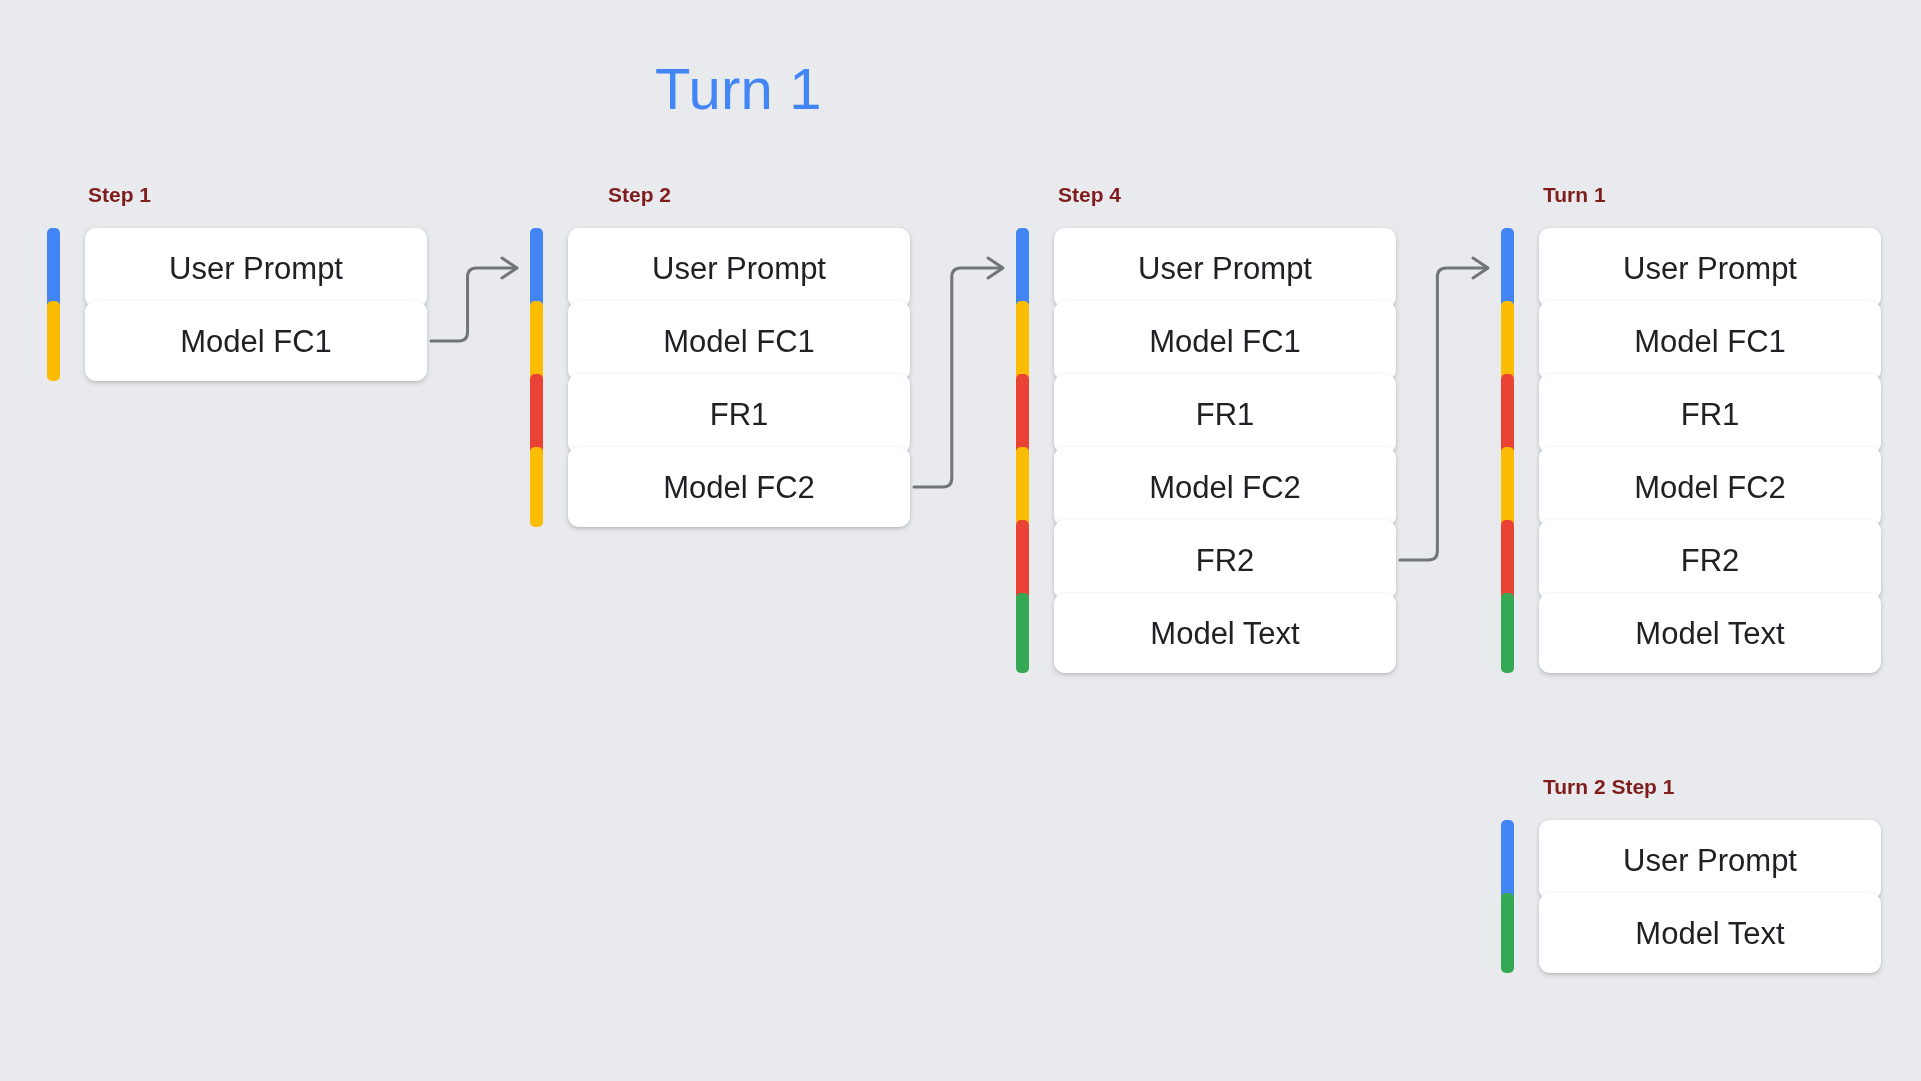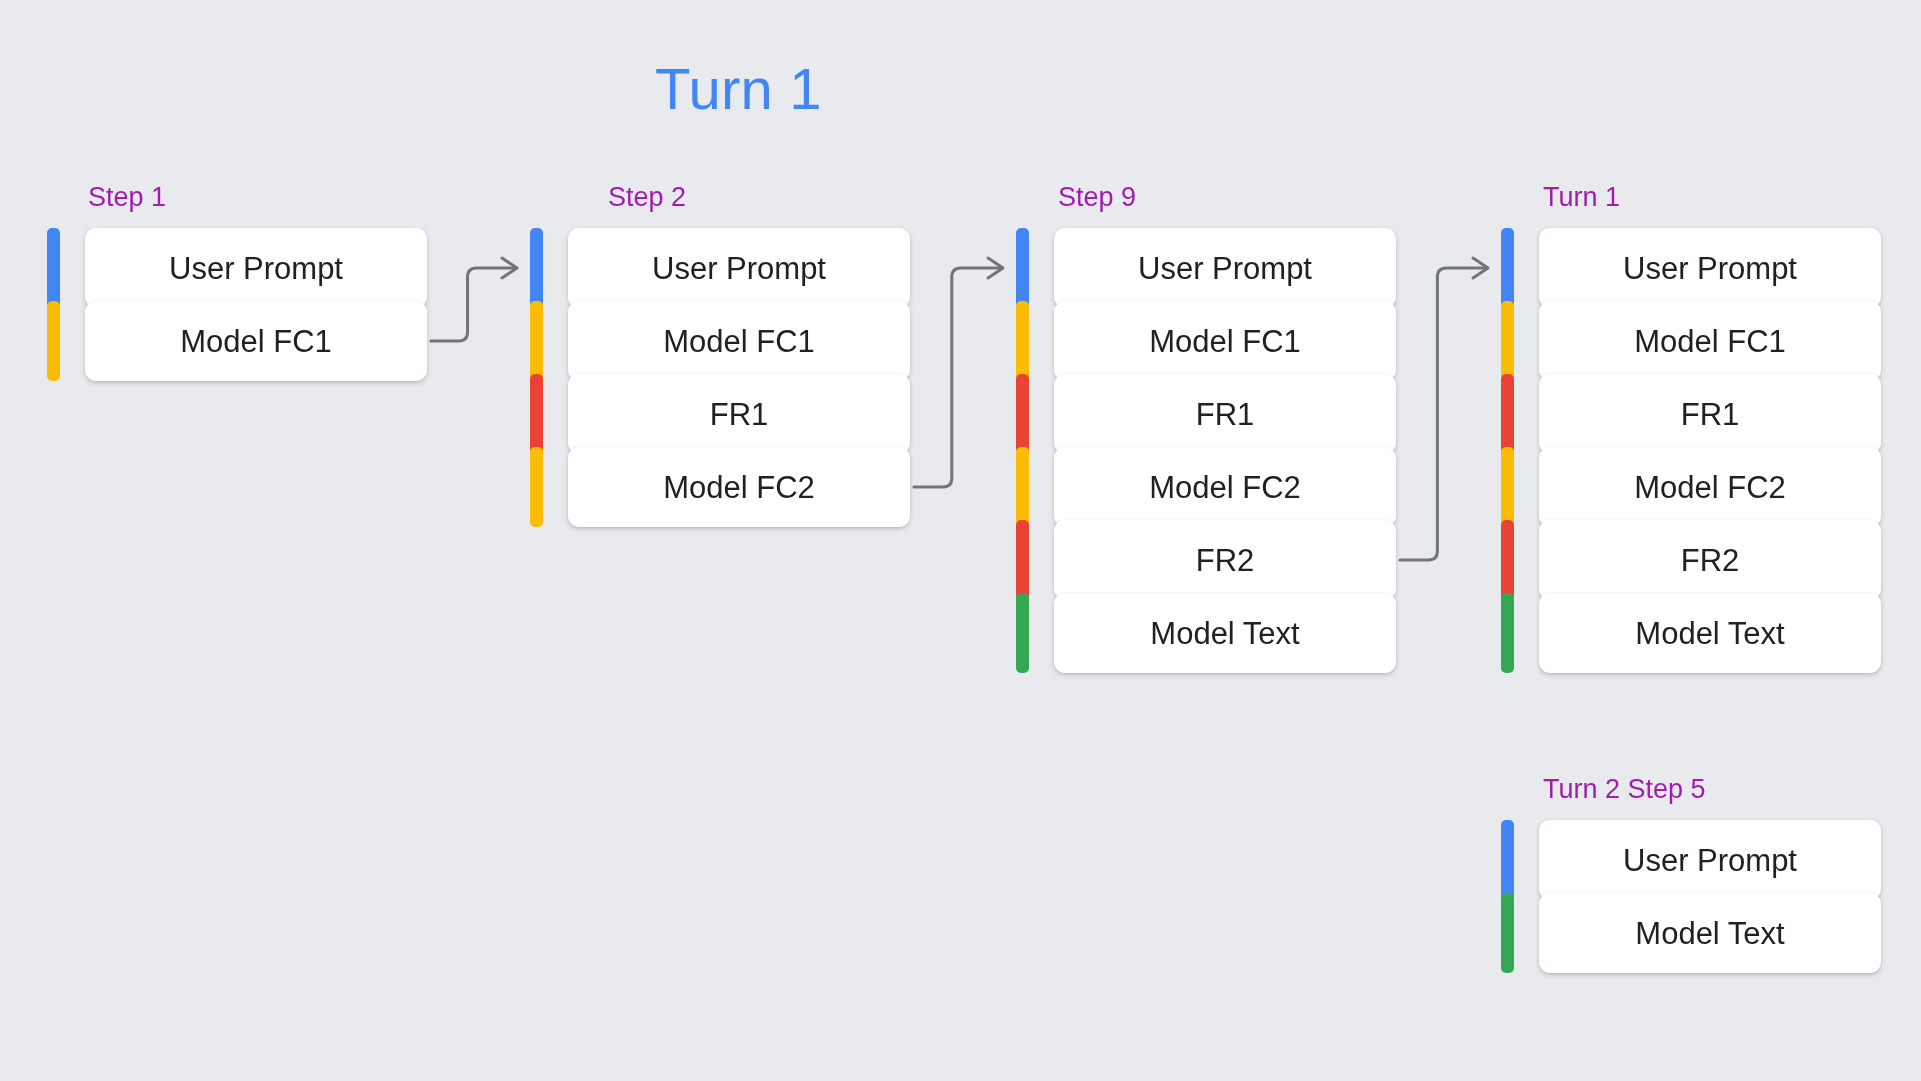--- a/index.html
+++ b/index.html
@@ -34,23 +34,23 @@
   }
   #title-turn1 { left: 655px; top: 60px; }
   #title-turn2 { left: 1600px; top: 60px; }
 
   
   .column {
     position: absolute;
   }
   .column-label {
     position: absolute;
-    font-size: 27px;
-    font-weight: 400;
-    color: #a21caf;
+    font-size: 21px;
+    font-weight: 700;
+    color: #7f1d1d;
     white-space: nowrap;
     line-height: 1;
   }
 
   
   .row {
     position: absolute;
     display: flex;
     align-items: flex-start;
     height: 80px;
@@ -167,21 +167,21 @@
           </div>
         </div>
         <div class="row" style="left: 530px; top: 447px;">
           <div class="bar c-yellow"></div>
           <div class="card" style="width: 342px;">
             <span class="card-label">Model FC2</span>
           </div>
         </div>
       </div>
       <div class="column" style="left: 0px; top: 0px;">
-        <div class="column-label" style="left: 1058px; top: 184px;">Step 9</div>
+        <div class="column-label" style="left: 1058px; top: 184px;">Step 4</div>
         <div class="row" style="left: 1016px; top: 228px;">
           <div class="bar c-blue"></div>
           <div class="card" style="width: 342px;">
             <span class="card-label">User Prompt</span>
           </div>
         </div>
         <div class="row" style="left: 1016px; top: 301px;">
           <div class="bar c-yellow"></div>
           <div class="card" style="width: 342px;">
             <span class="card-label">Model FC1</span>
@@ -245,21 +245,21 @@
           </div>
         </div>
         <div class="row" style="left: 1501px; top: 593px;">
           <div class="bar c-green"></div>
           <div class="card" style="width: 342px;">
             <span class="card-label">Model Text</span>
           </div>
         </div>
       </div>
       <div class="column" style="left: 0px; top: 0px;">
-        <div class="column-label" style="left: 1543px; top: 776px;">Turn 2 Step 5</div>
+        <div class="column-label" style="left: 1543px; top: 776px;">Turn 2 Step 1</div>
         <div class="row" style="left: 1501px; top: 820px;">
           <div class="bar c-blue"></div>
           <div class="card" style="width: 342px;">
             <span class="card-label">User Prompt</span>
           </div>
         </div>
         <div class="row" style="left: 1501px; top: 893px;">
           <div class="bar c-green"></div>
           <div class="card" style="width: 342px;">
             <span class="card-label">Model Text</span>

